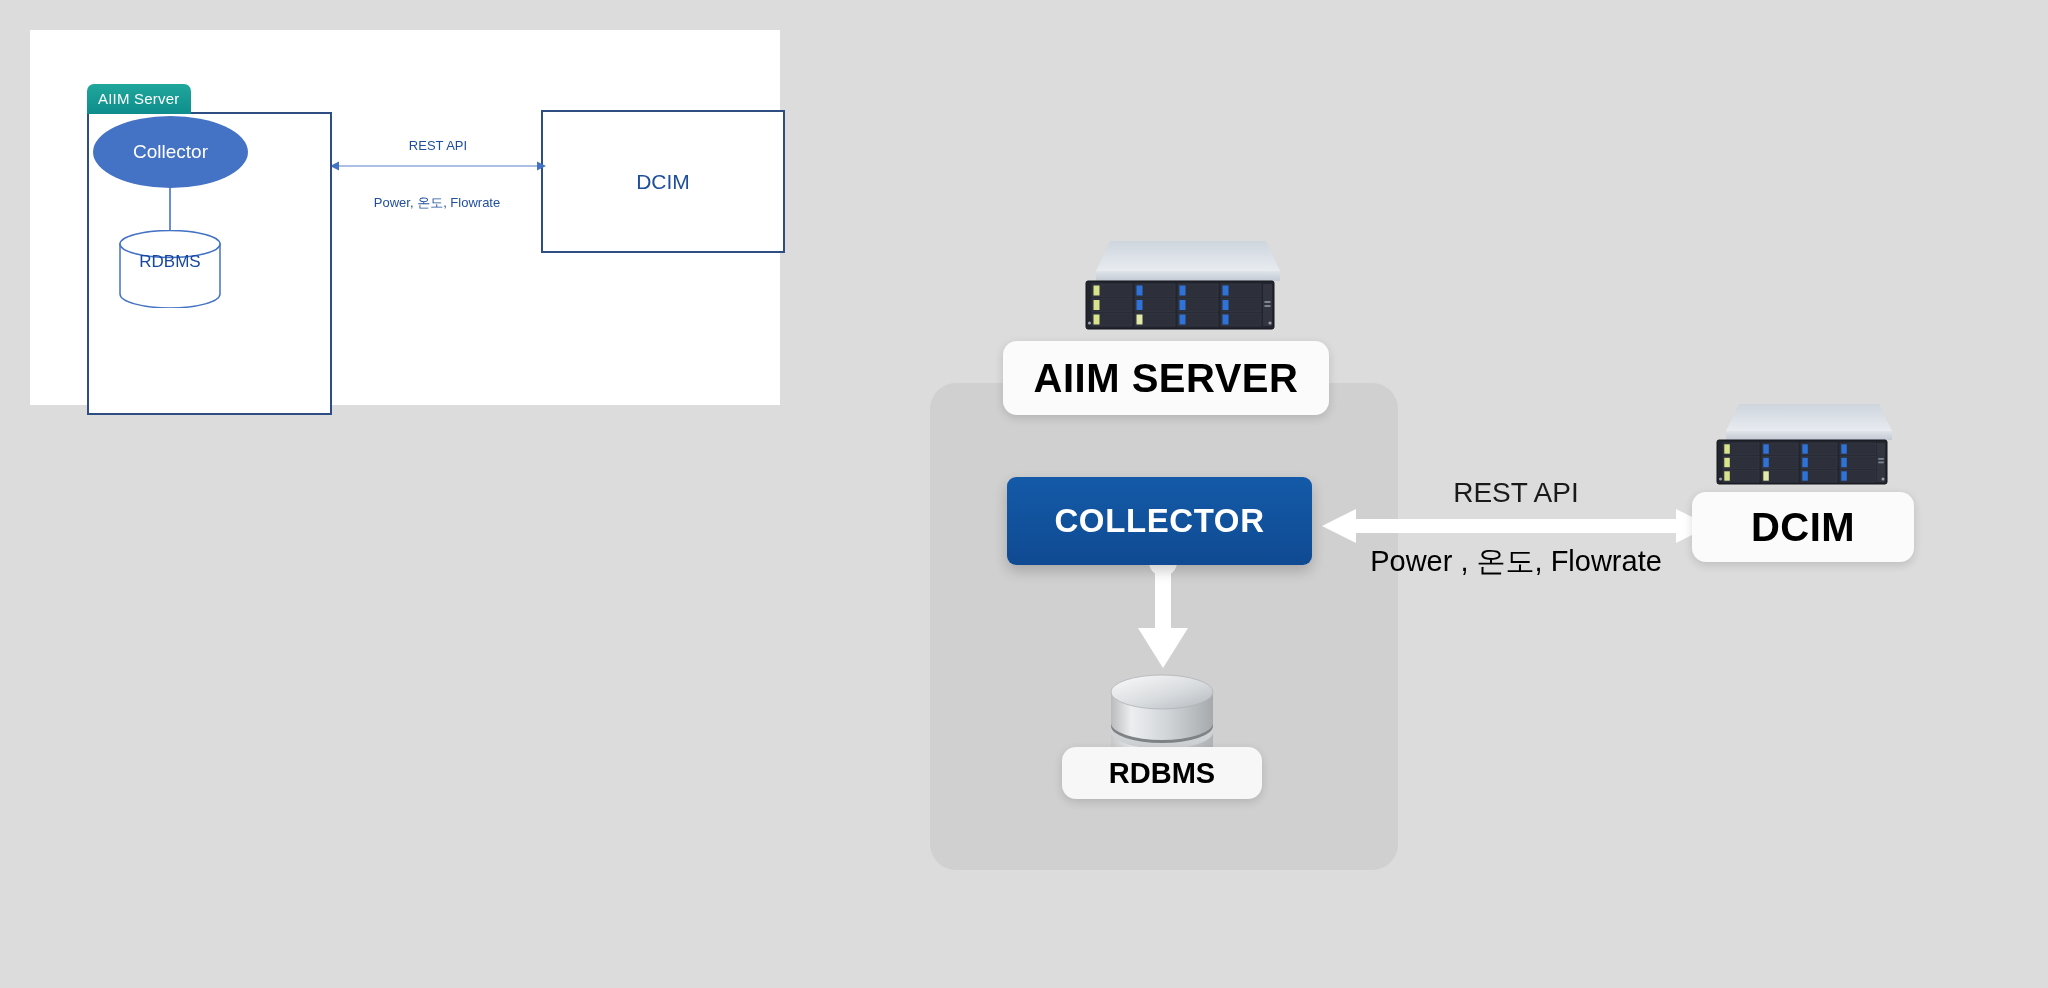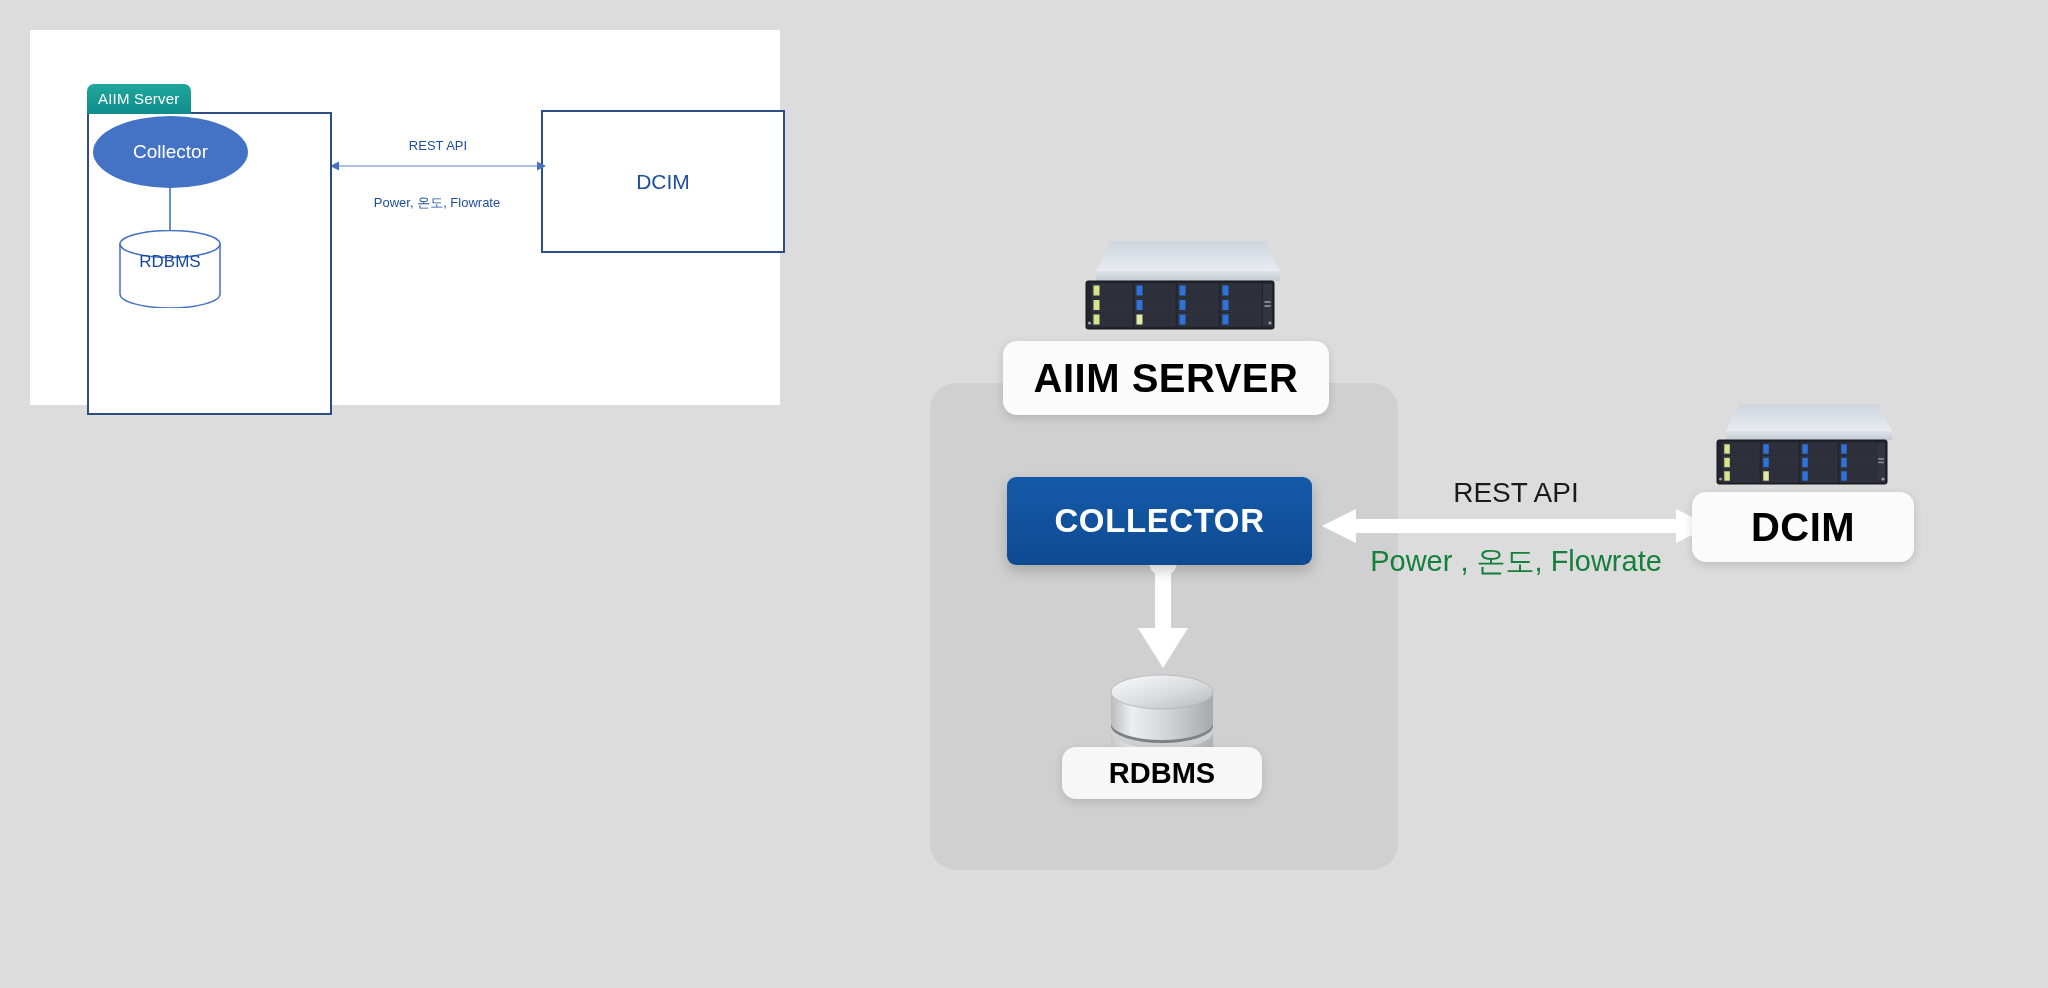--- a/index.html
+++ b/index.html
@@ -221,21 +221,21 @@
     text-align: center;
     color: #1a1a1a;
     font-size: 28px;
     z-index: 5;
   }
   #power-label {
     position: absolute;
     left: 1290px; top: 542px;
     width: 452px;
     text-align: center;
-    color: #15803d;
+    color: #000000;
     font-size: 29px;
     z-index: 5;
   }
 </style>
 </head>
 <body>
 
 <div id="stage">
 
   <div id="slide-card">

